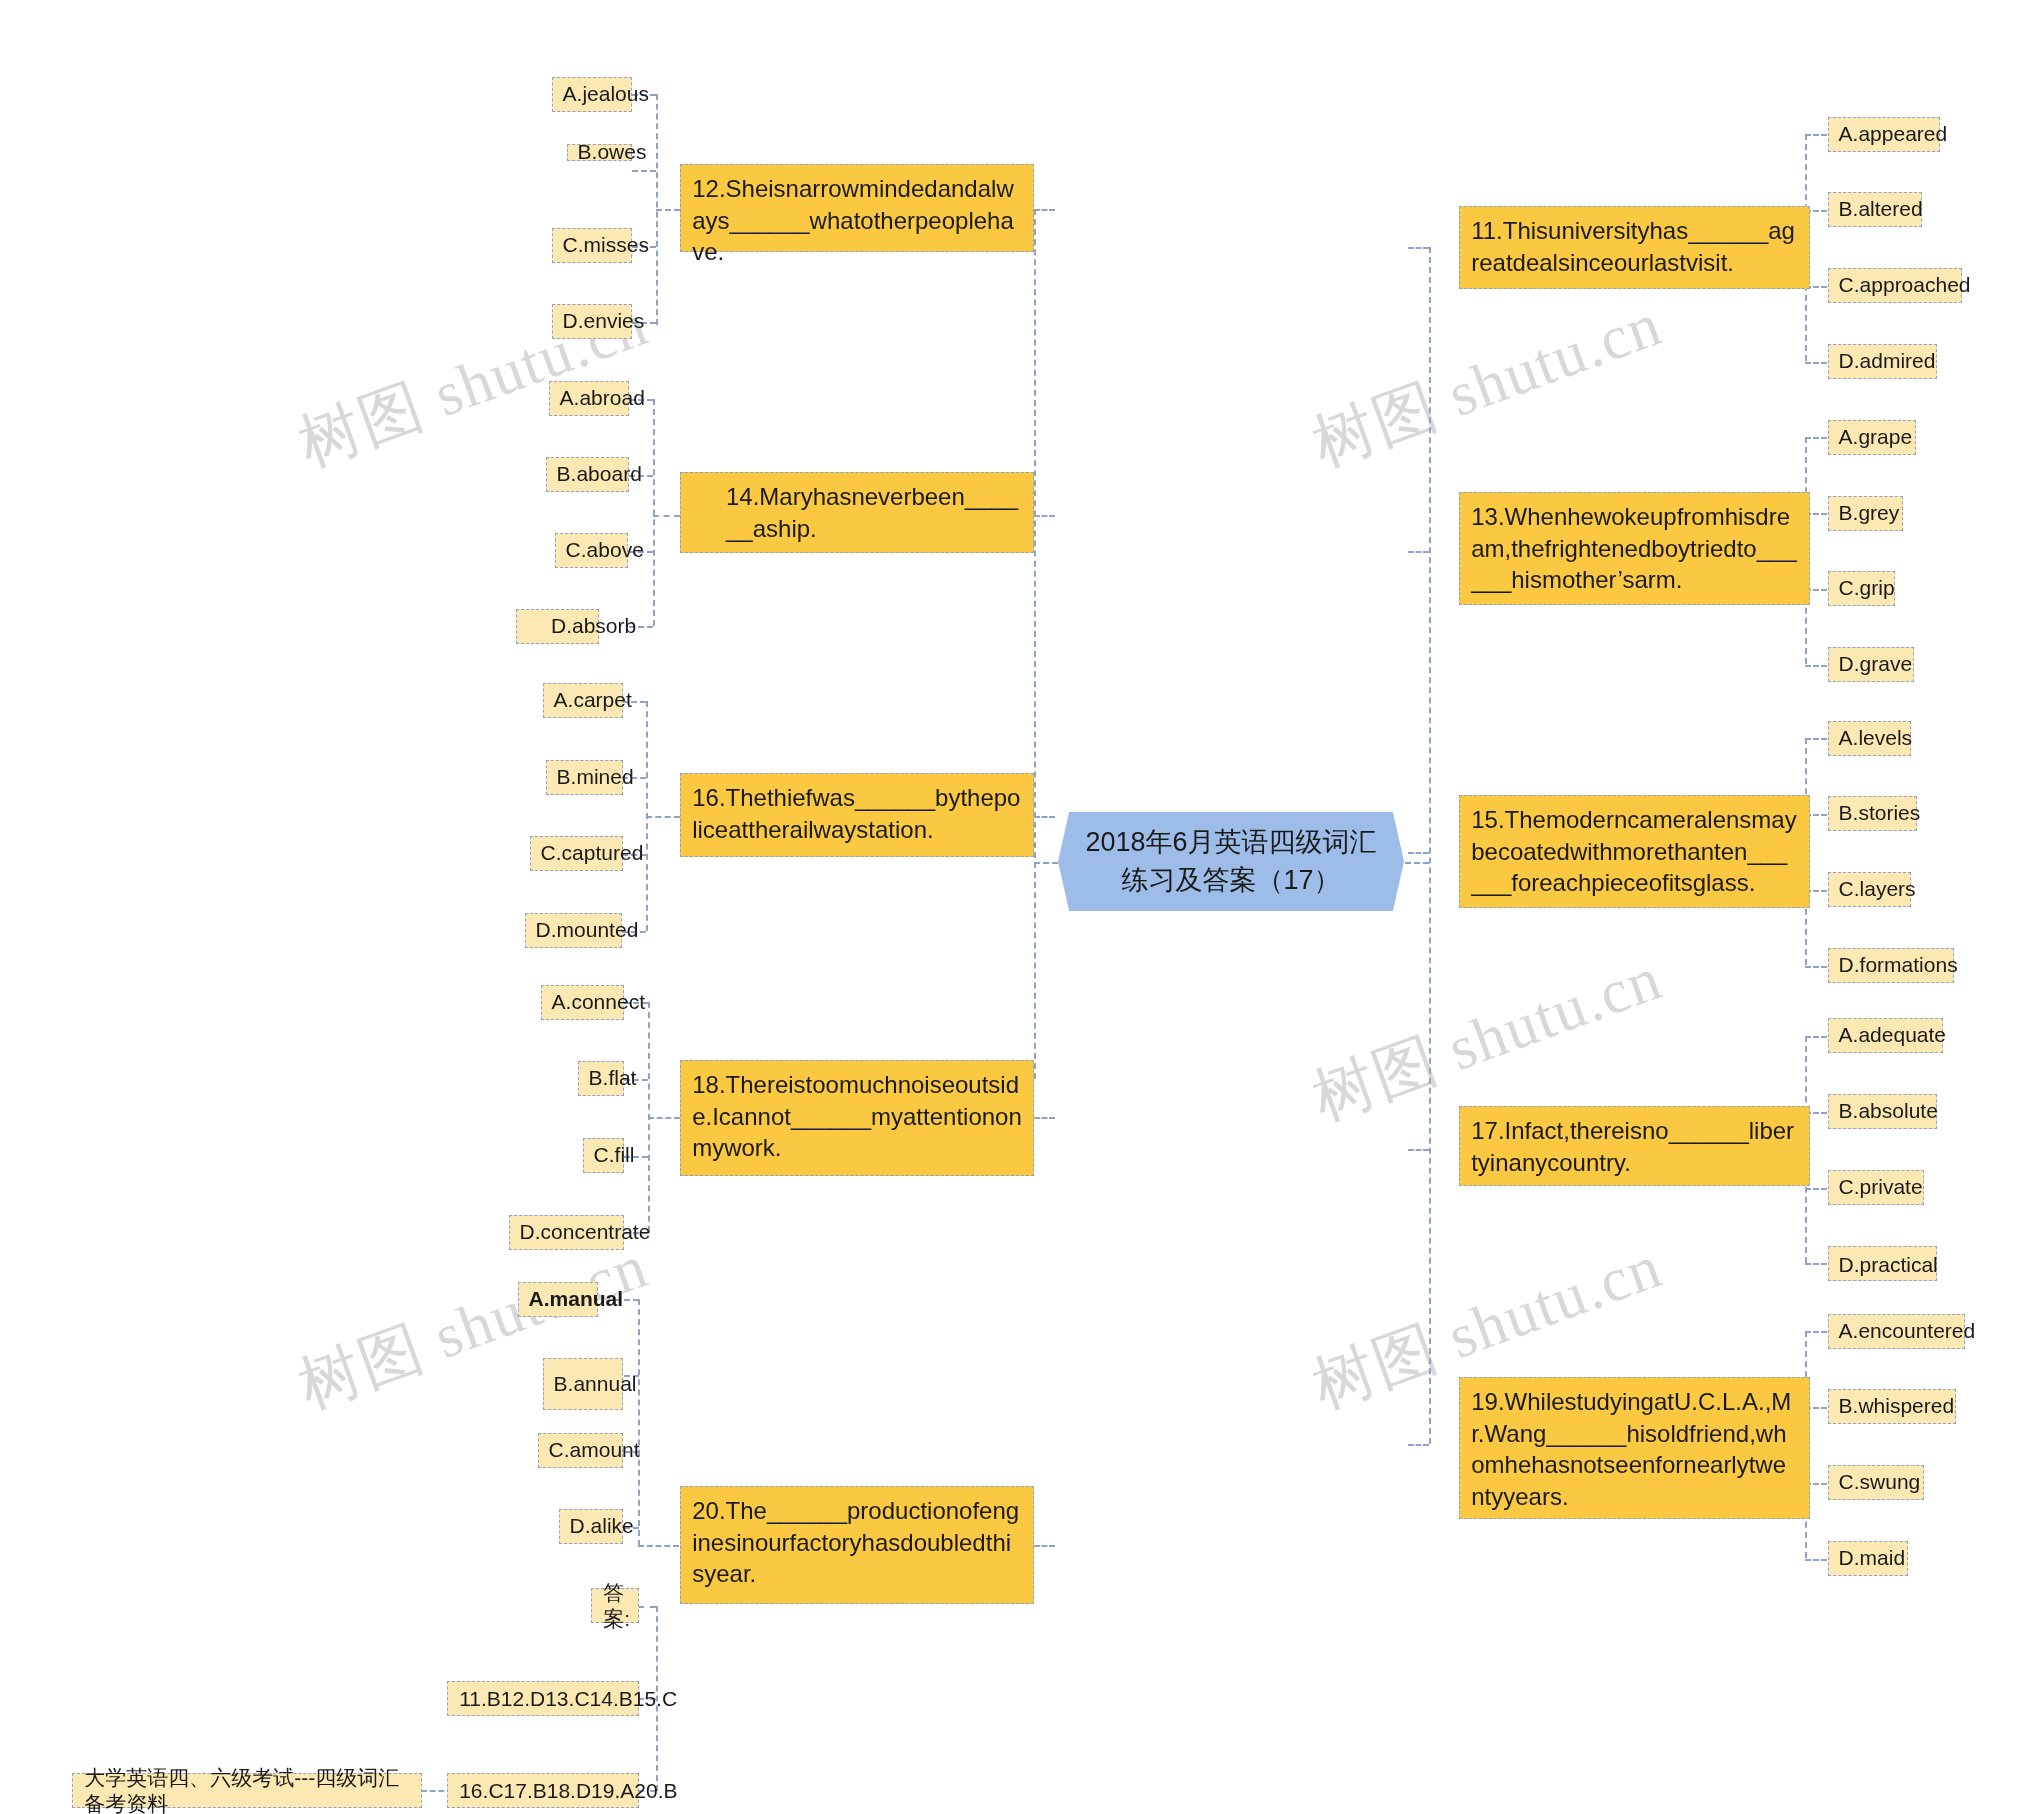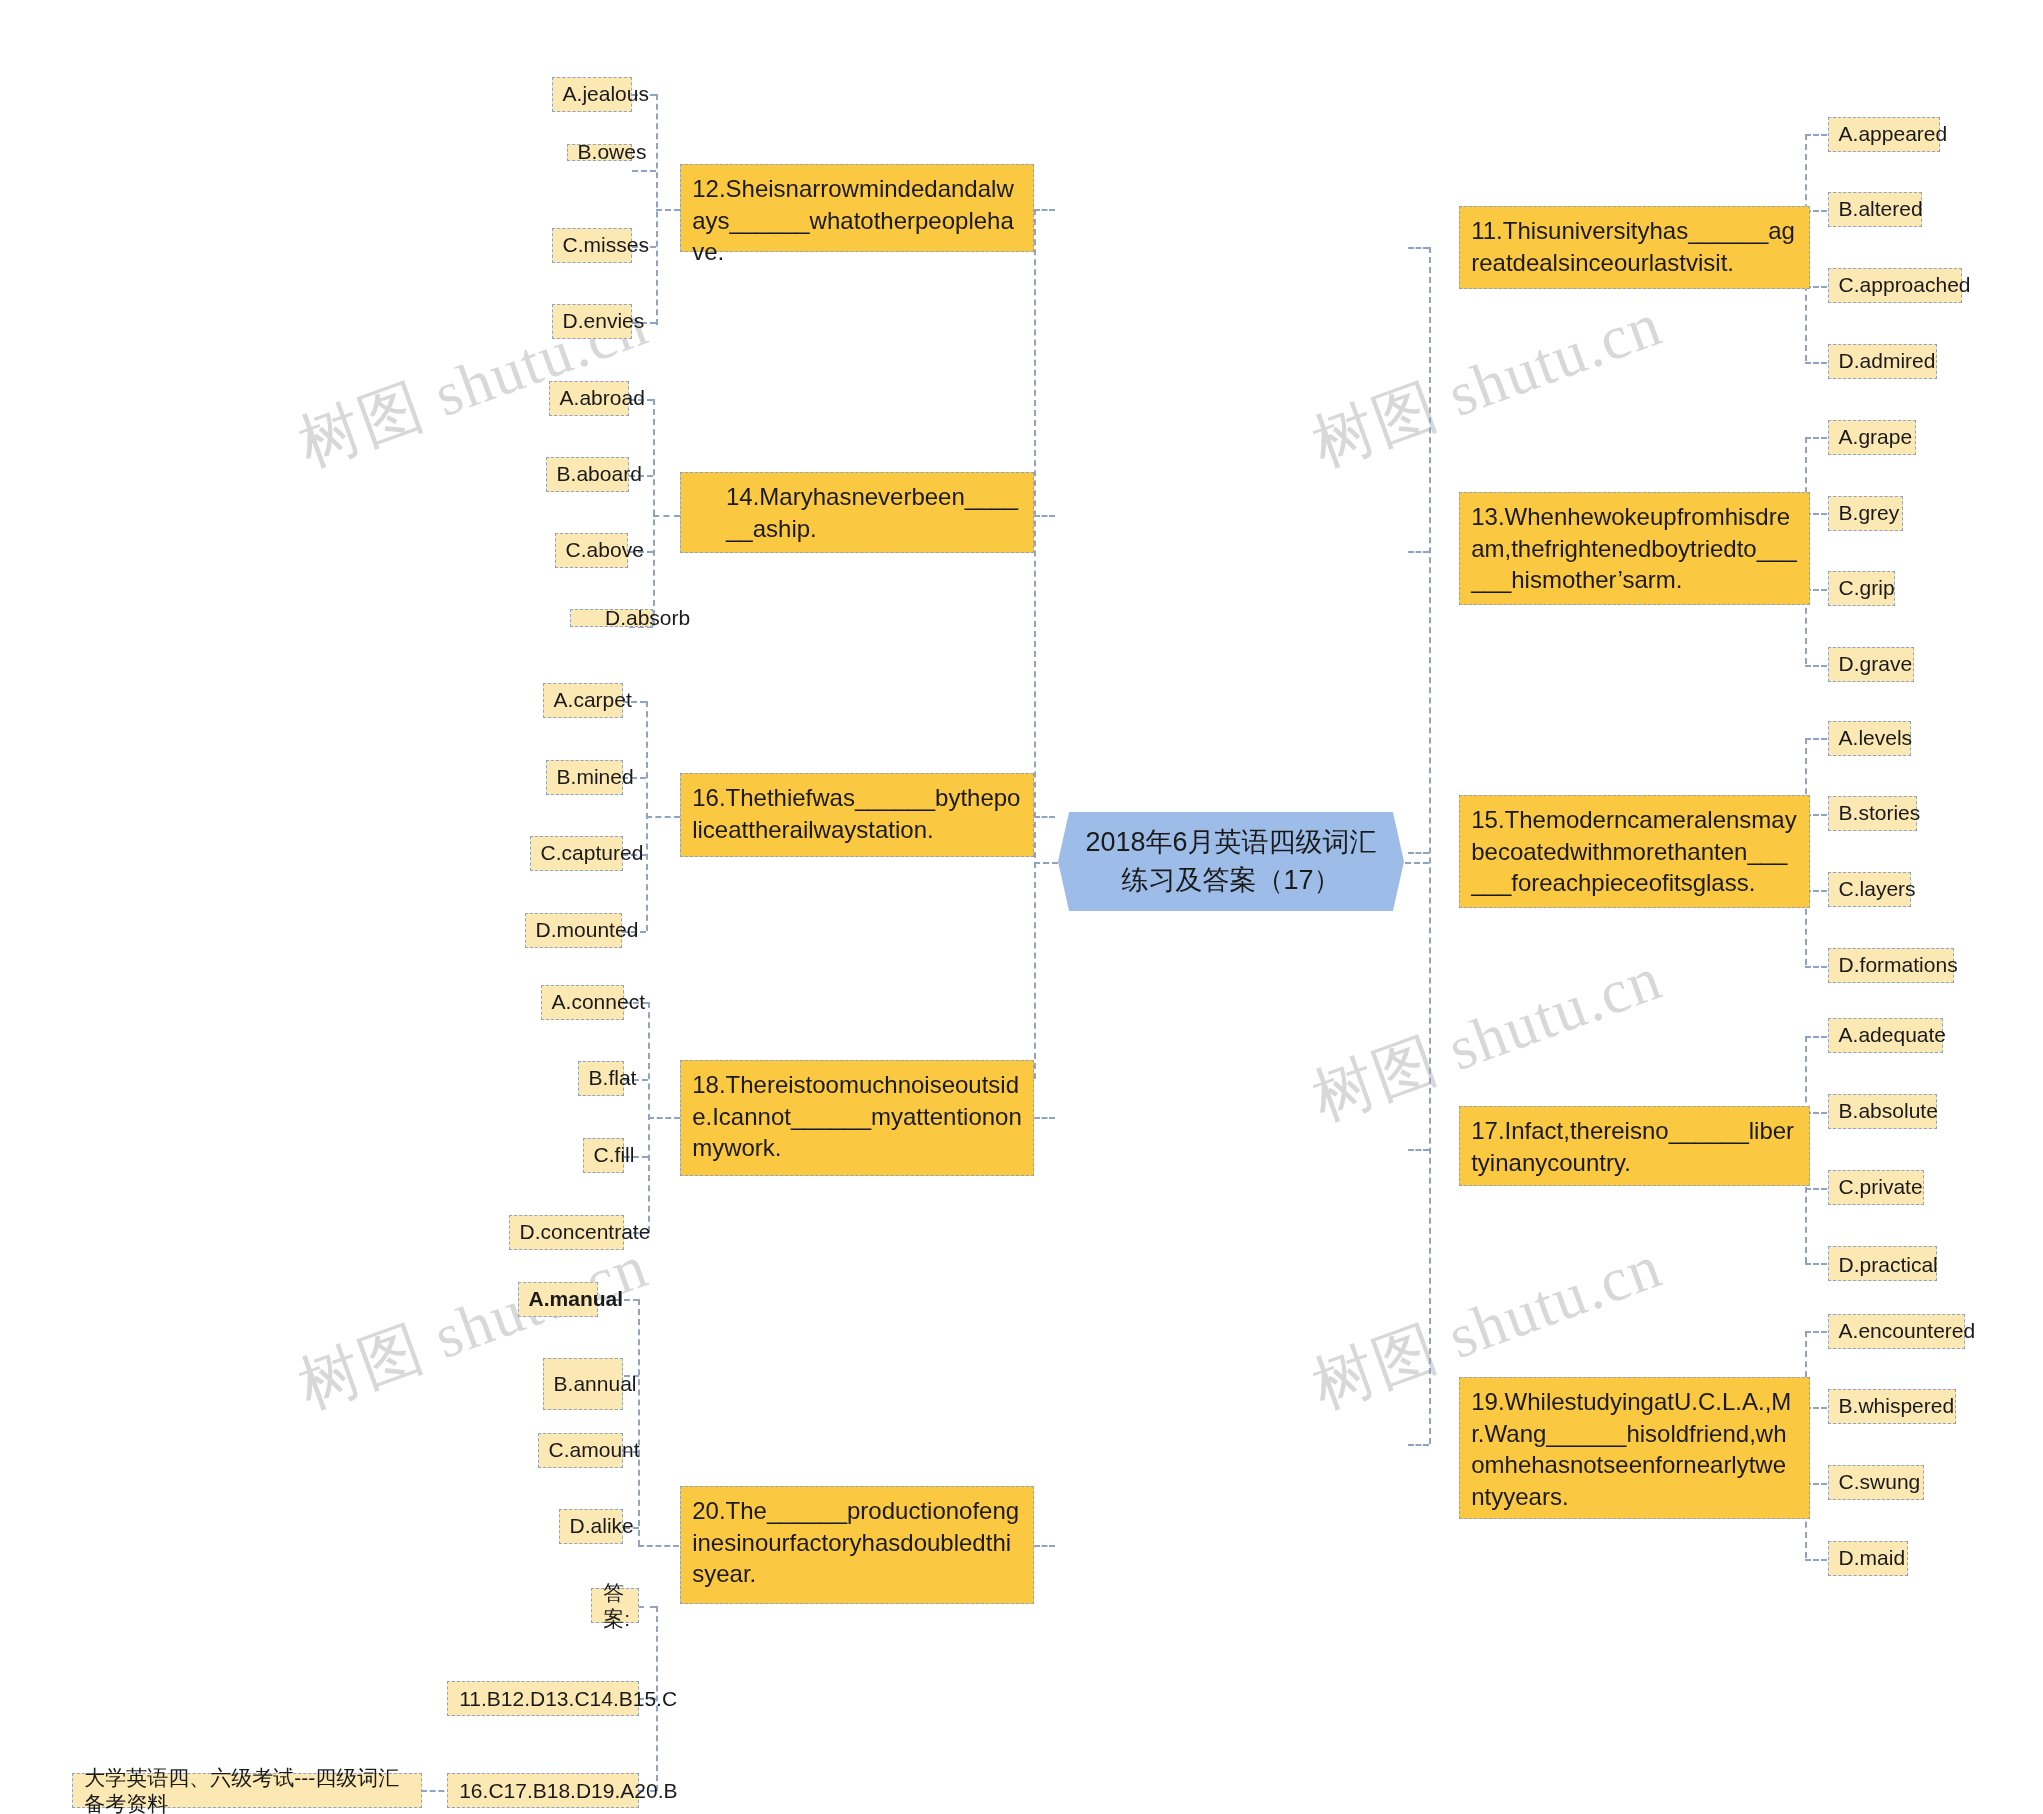--- a/index.html
+++ b/index.html
@@ -228,21 +228,21 @@
 
   <div class="node opt" style="left:549px;top:381px;width:80px;height:35px;">
     <span>A.abroad</span>
     </div>
   <div class="node opt" style="left:546px;top:457px;width:83px;height:35px;">
     <span>B.aboard</span>
     </div>
   <div class="node opt" style="left:555px;top:533px;width:73px;height:35px;">
     <span>C.above</span>
     </div>
-  <div class="node opt" style="left:570px;top:609px;width:83px;height:18px;padding-left:34px;">
+  <div class="node opt" style="left:516px;top:609px;width:83px;height:35px;padding-left:34px;">
     <span>D.absorb</span>
     </div>
 
   <div class="node opt" style="left:543px;top:683px;width:80px;height:35px;">
     <span>A.carpet</span>
     </div>
   <div class="node opt" style="left:546px;top:760px;width:77px;height:35px;">
     <span>B.mined</span>
     </div>
   <div class="node opt" style="left:530px;top:836px;width:93px;height:35px;">

